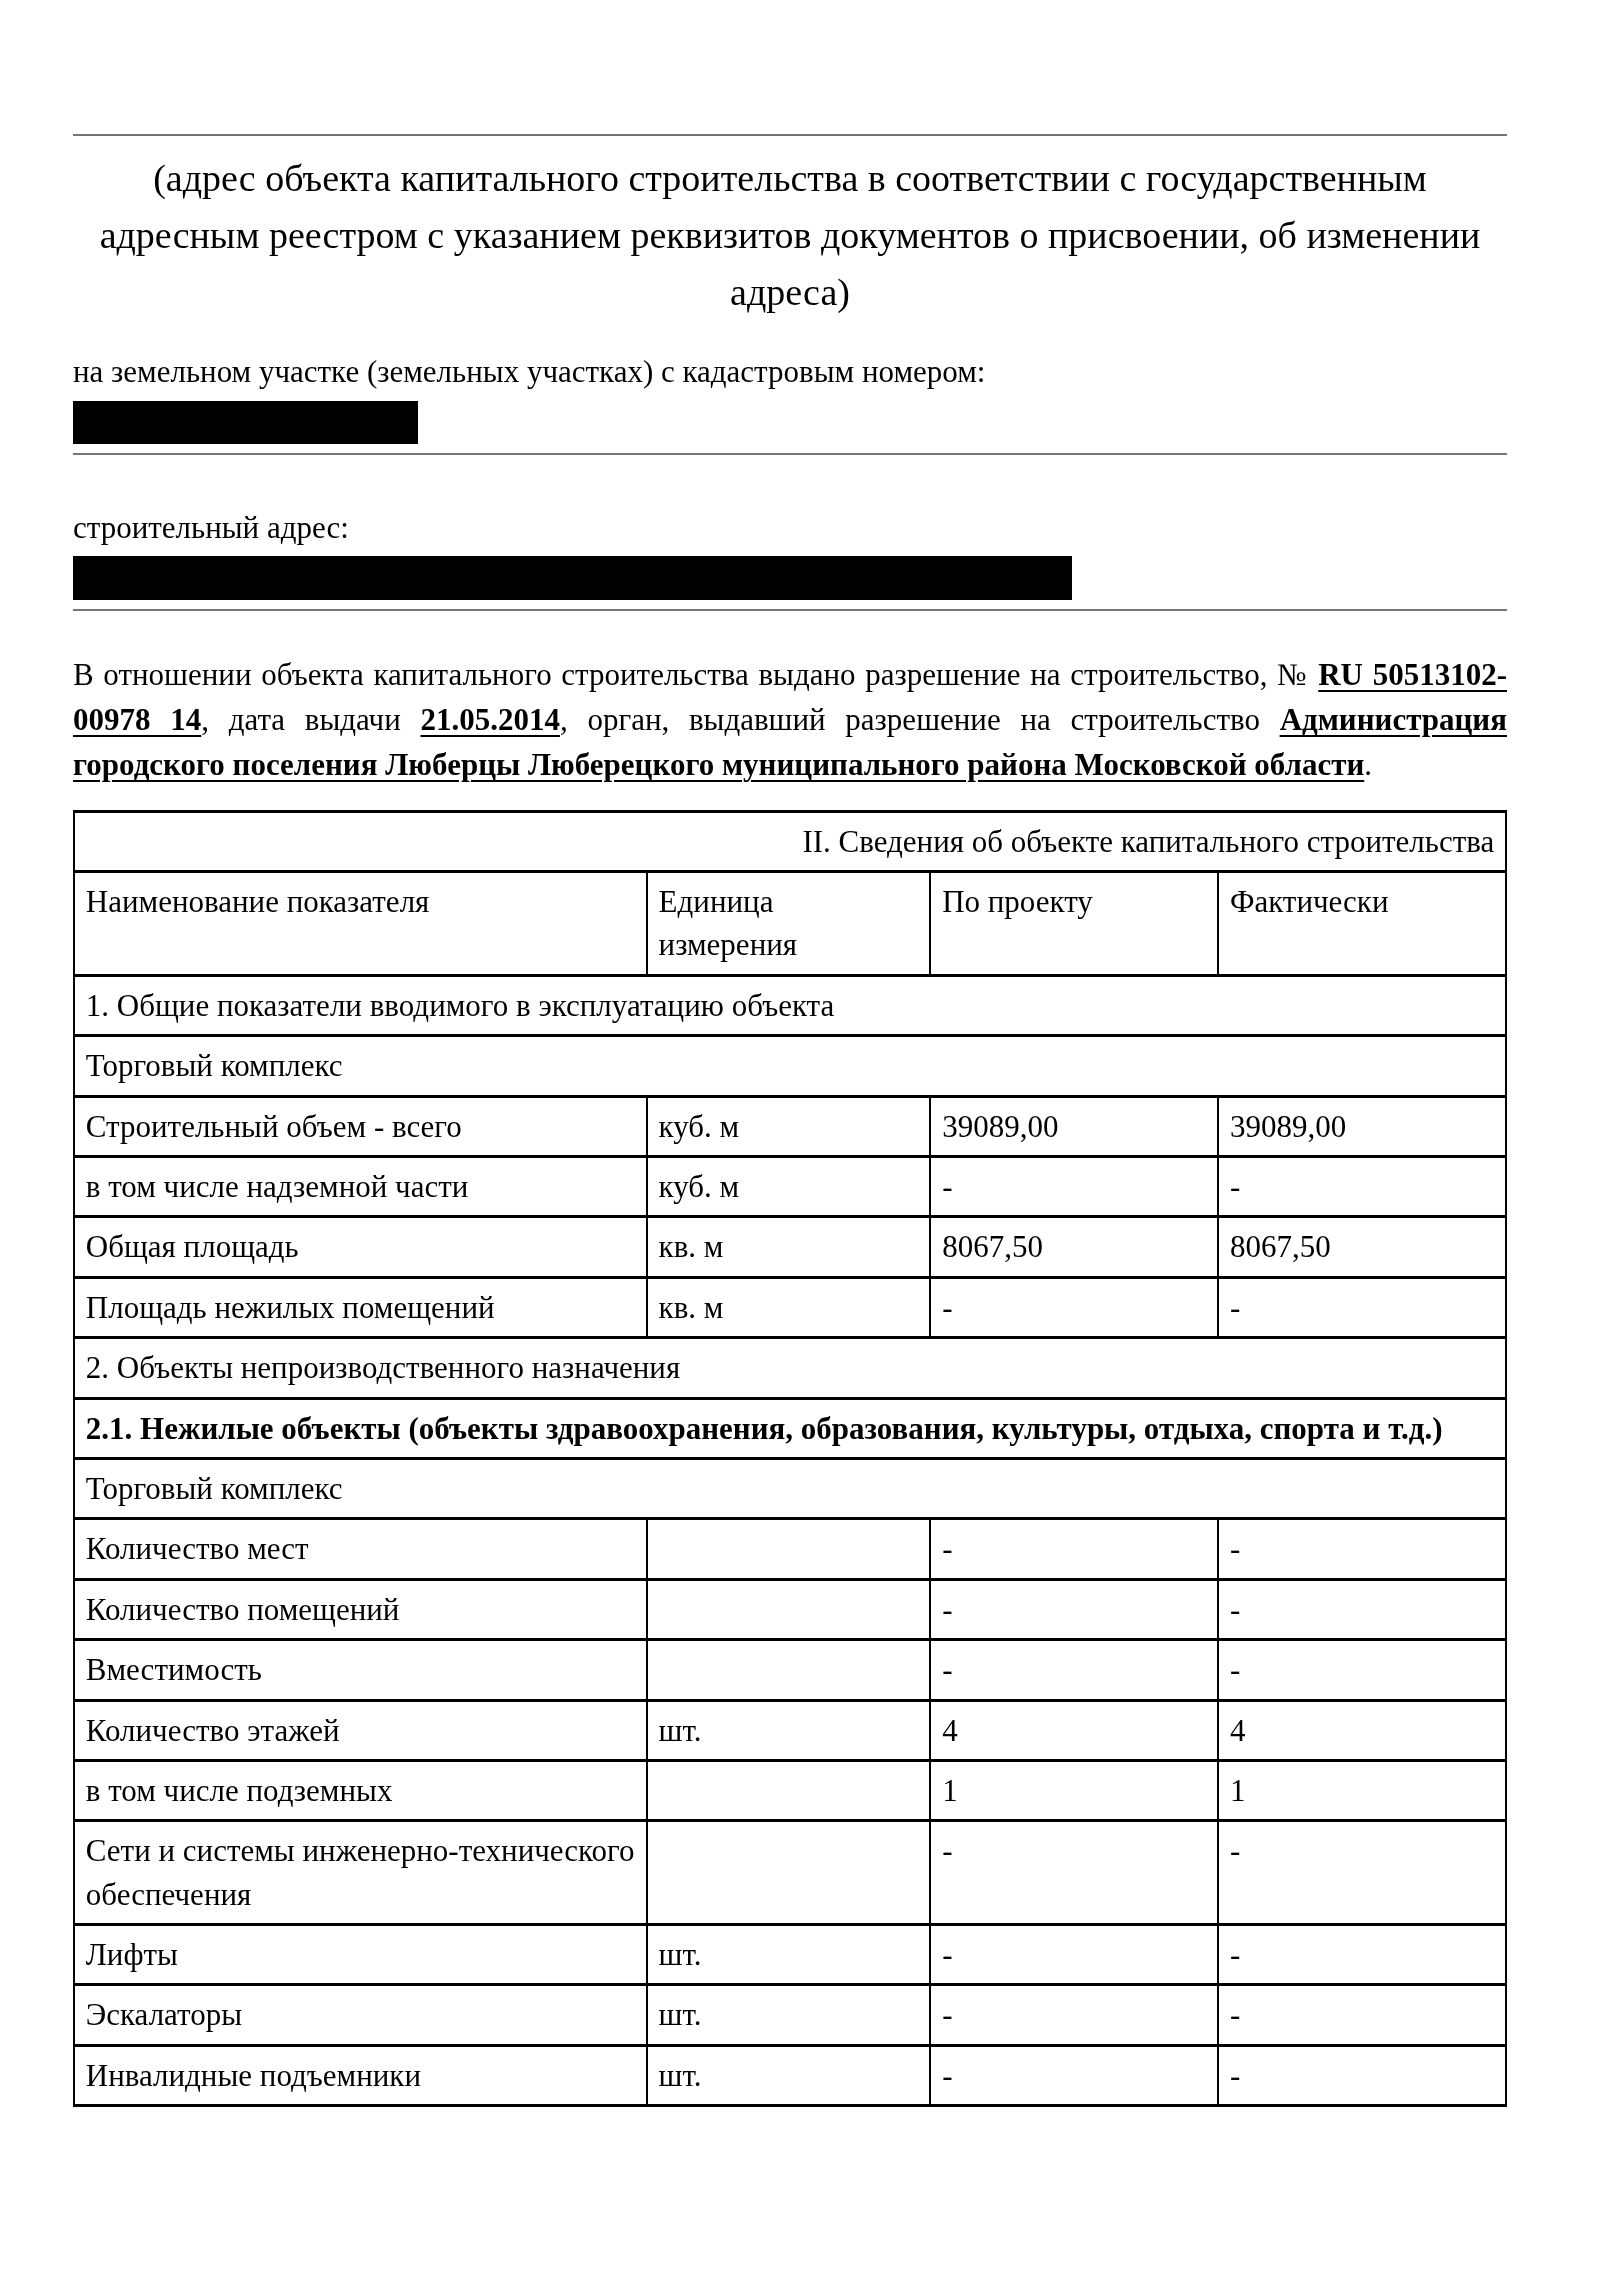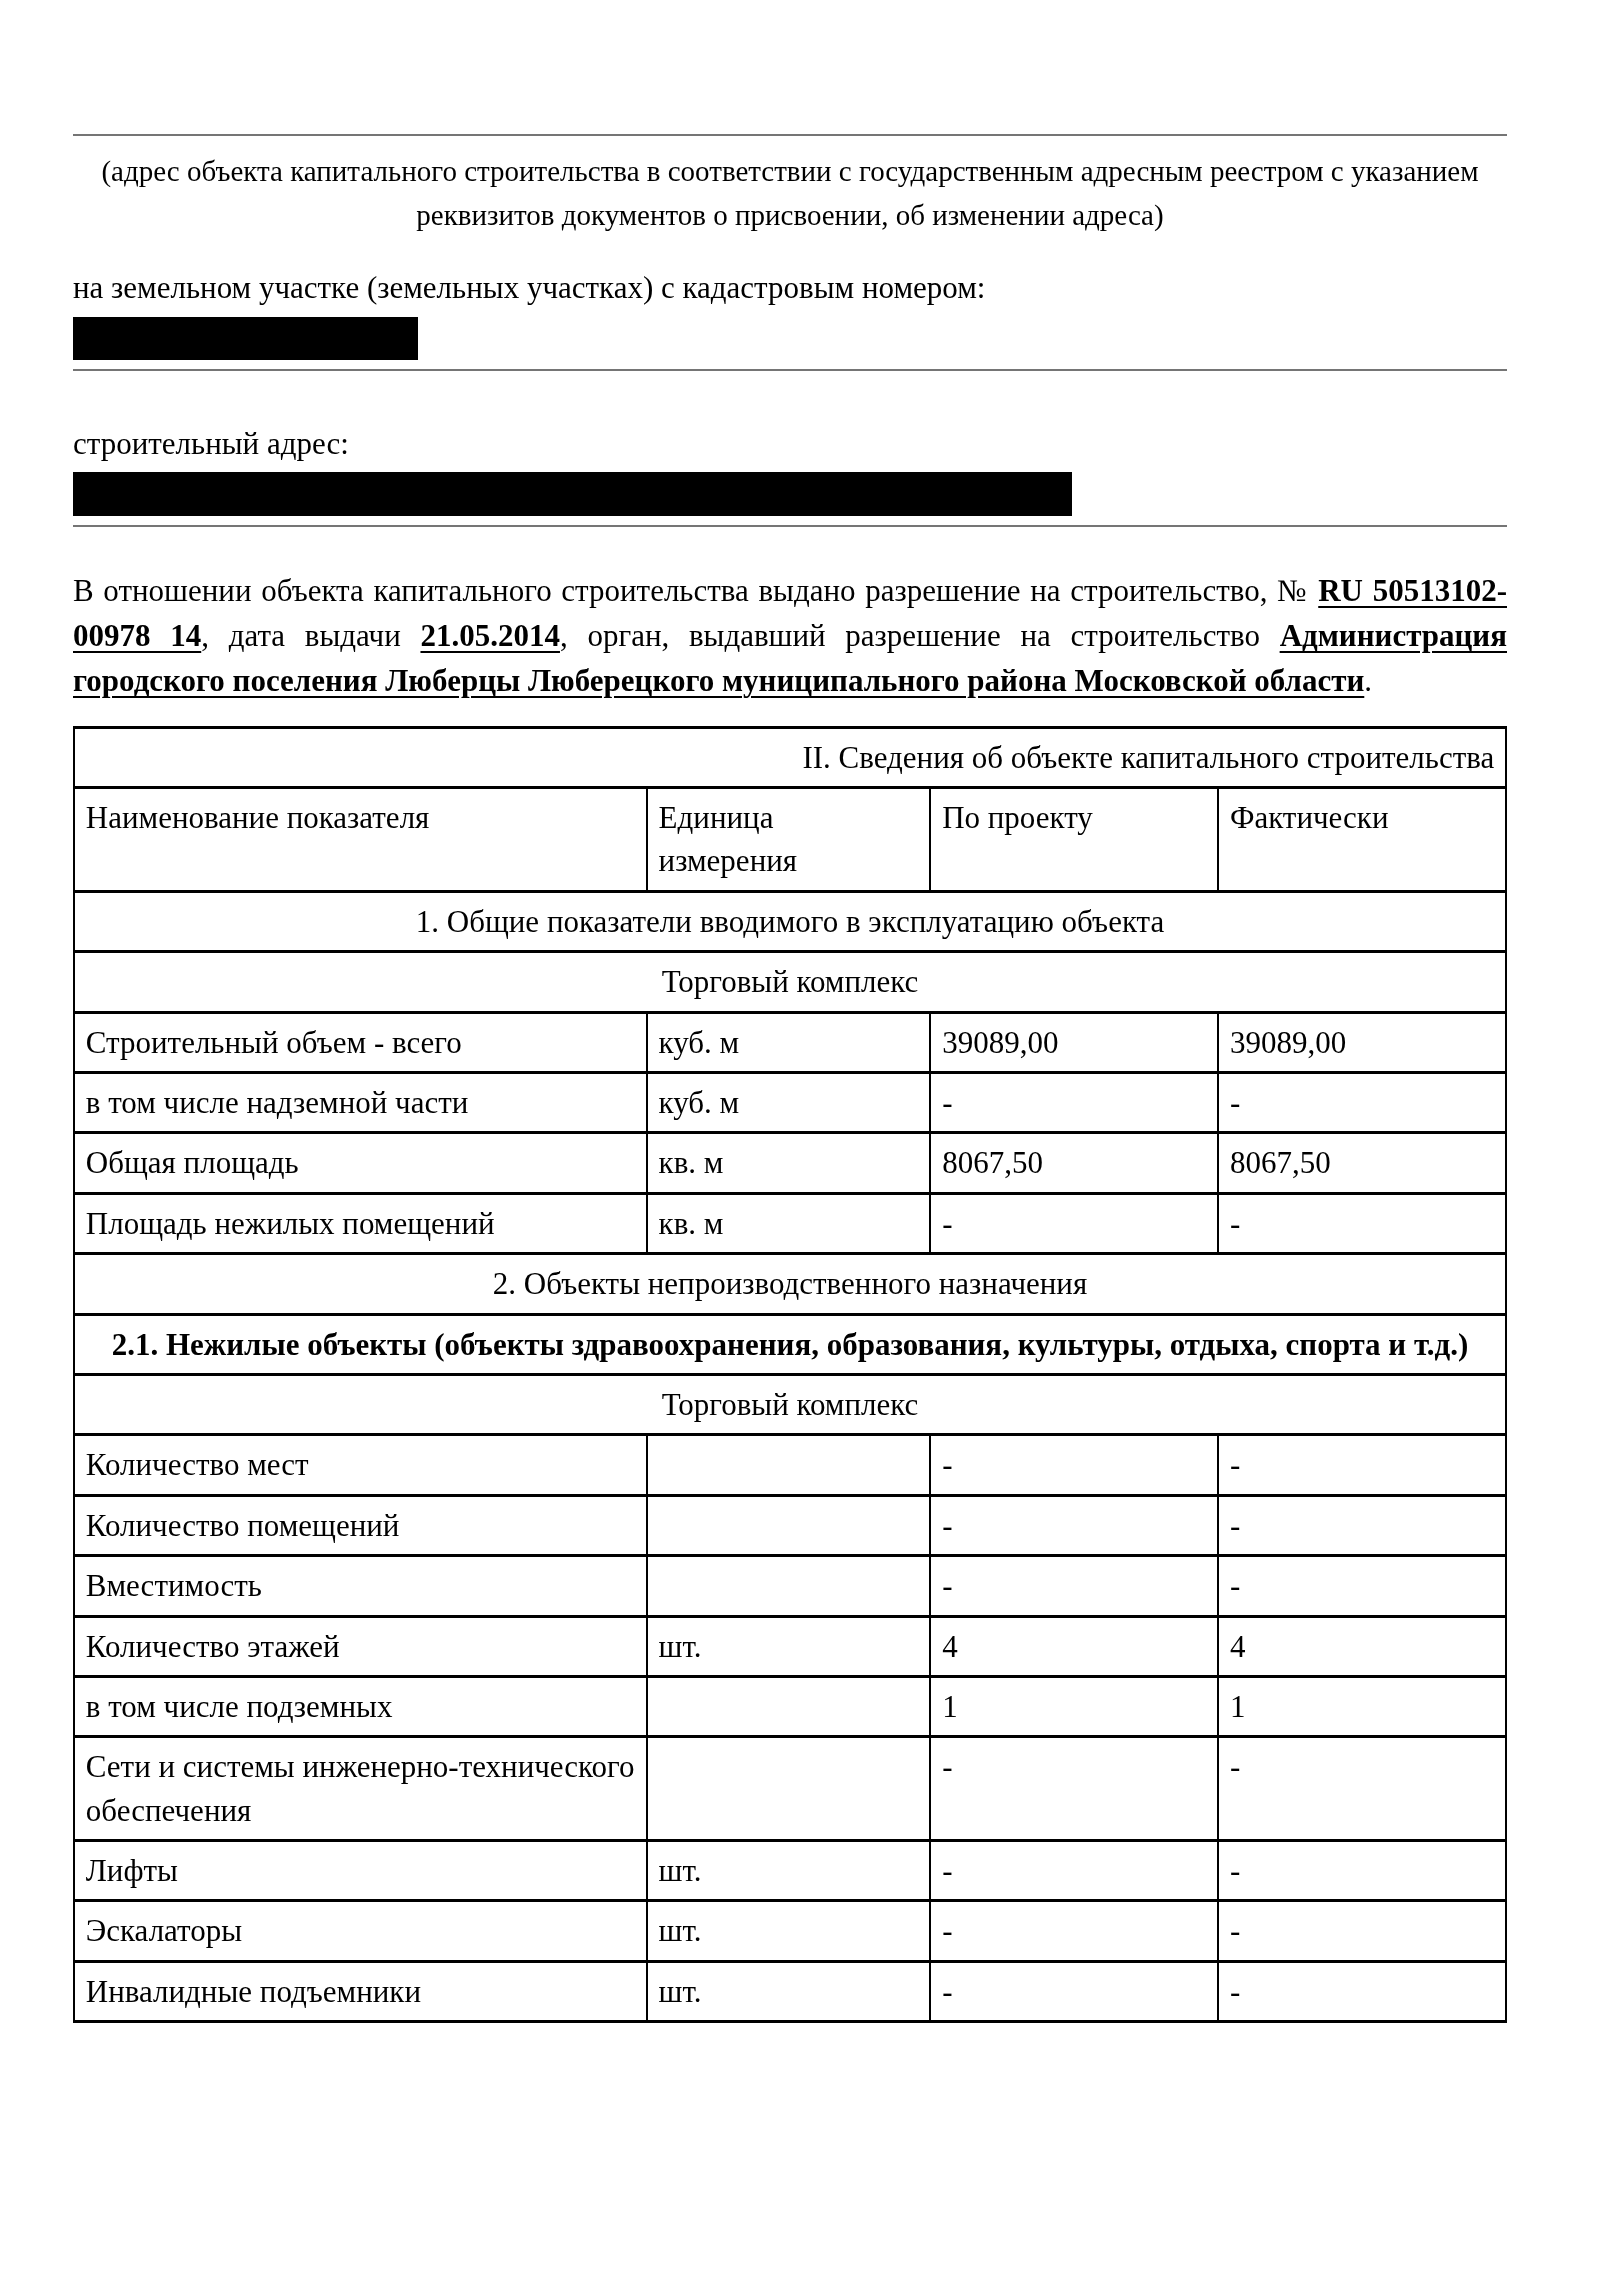--- a/index.html
+++ b/index.html
@@ -14,21 +14,21 @@
   }
   .page { padding: 134px 116px 0 73px; }
 
   .rule {
     border: none;
     border-top: 2.3px solid #757575;
     width: 100%;
   }
   .caption {
     text-align: center;
-    font-size: 29px;
+    font-size: 38px;
     line-height: 1.5;
     margin-top: 14px;
   }
   .field-label { margin-top: 29px; line-height: 1.4; }
   .field-label.second { margin-top: 51px; }
 
   .redaction {
     background: #000000;
     margin-top: 7.7px;
   }
@@ -60,21 +60,21 @@
     border-bottom-width: 3.9px;
     padding: 7px 10.8px;
     vertical-align: top;
     line-height: 1.4;
     font-weight: normal;
     font-size: 31px;
     overflow-wrap: break-word;
   }
   .title-cell { font-weight: bold; text-align: right; }
   th.col-head { text-align: left; }
-  .section-cell { text-align: center; margin-top: 38px; }
+  .section-cell { text-align: left; margin-top: 38px; }
   .section-cell.bold { font-weight: bold; }
   .cell-name { text-align: left; }
   .cell-center { text-align: left; }
 </style>
 </head>
 <body>
 
 <div class="page">
 
   <hr class="rule">

